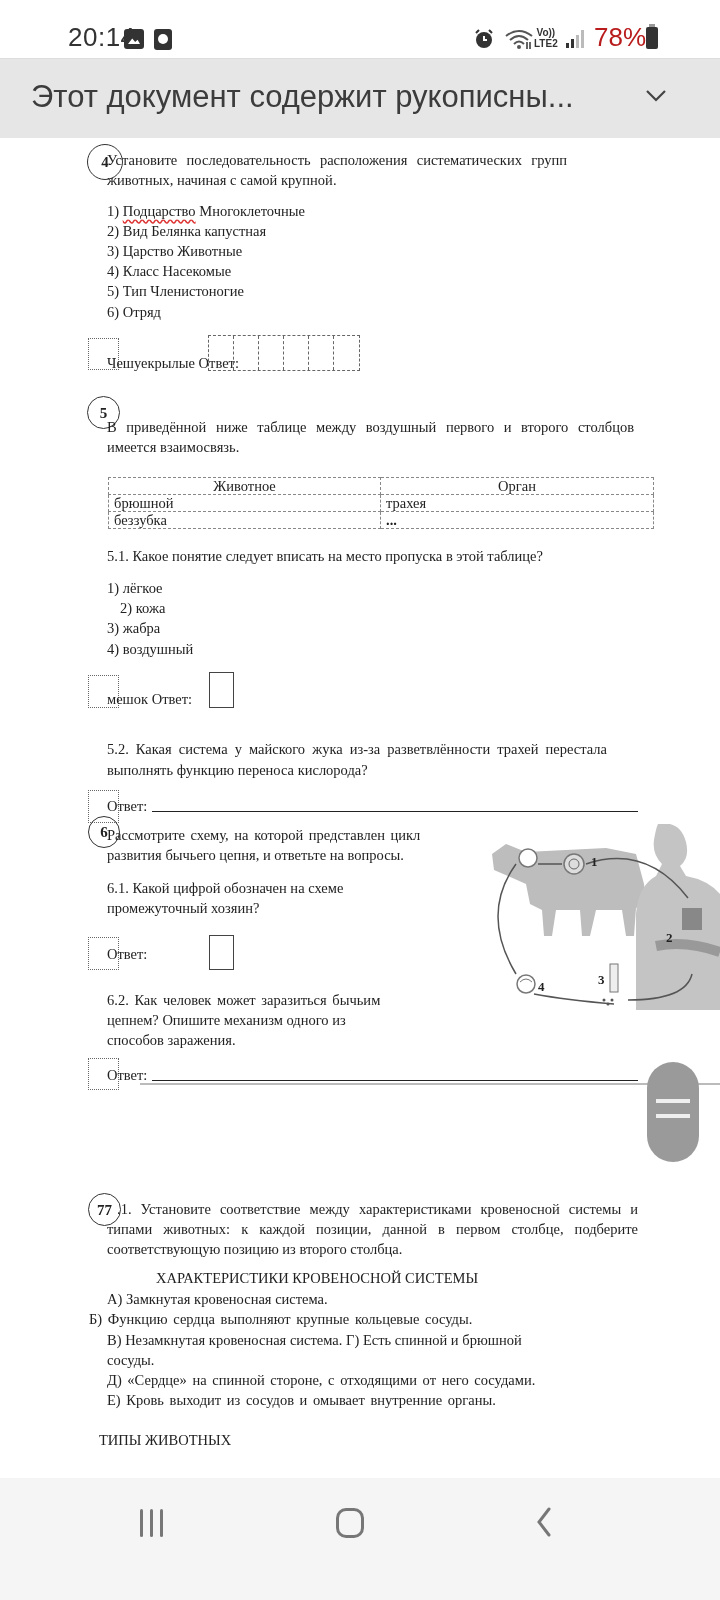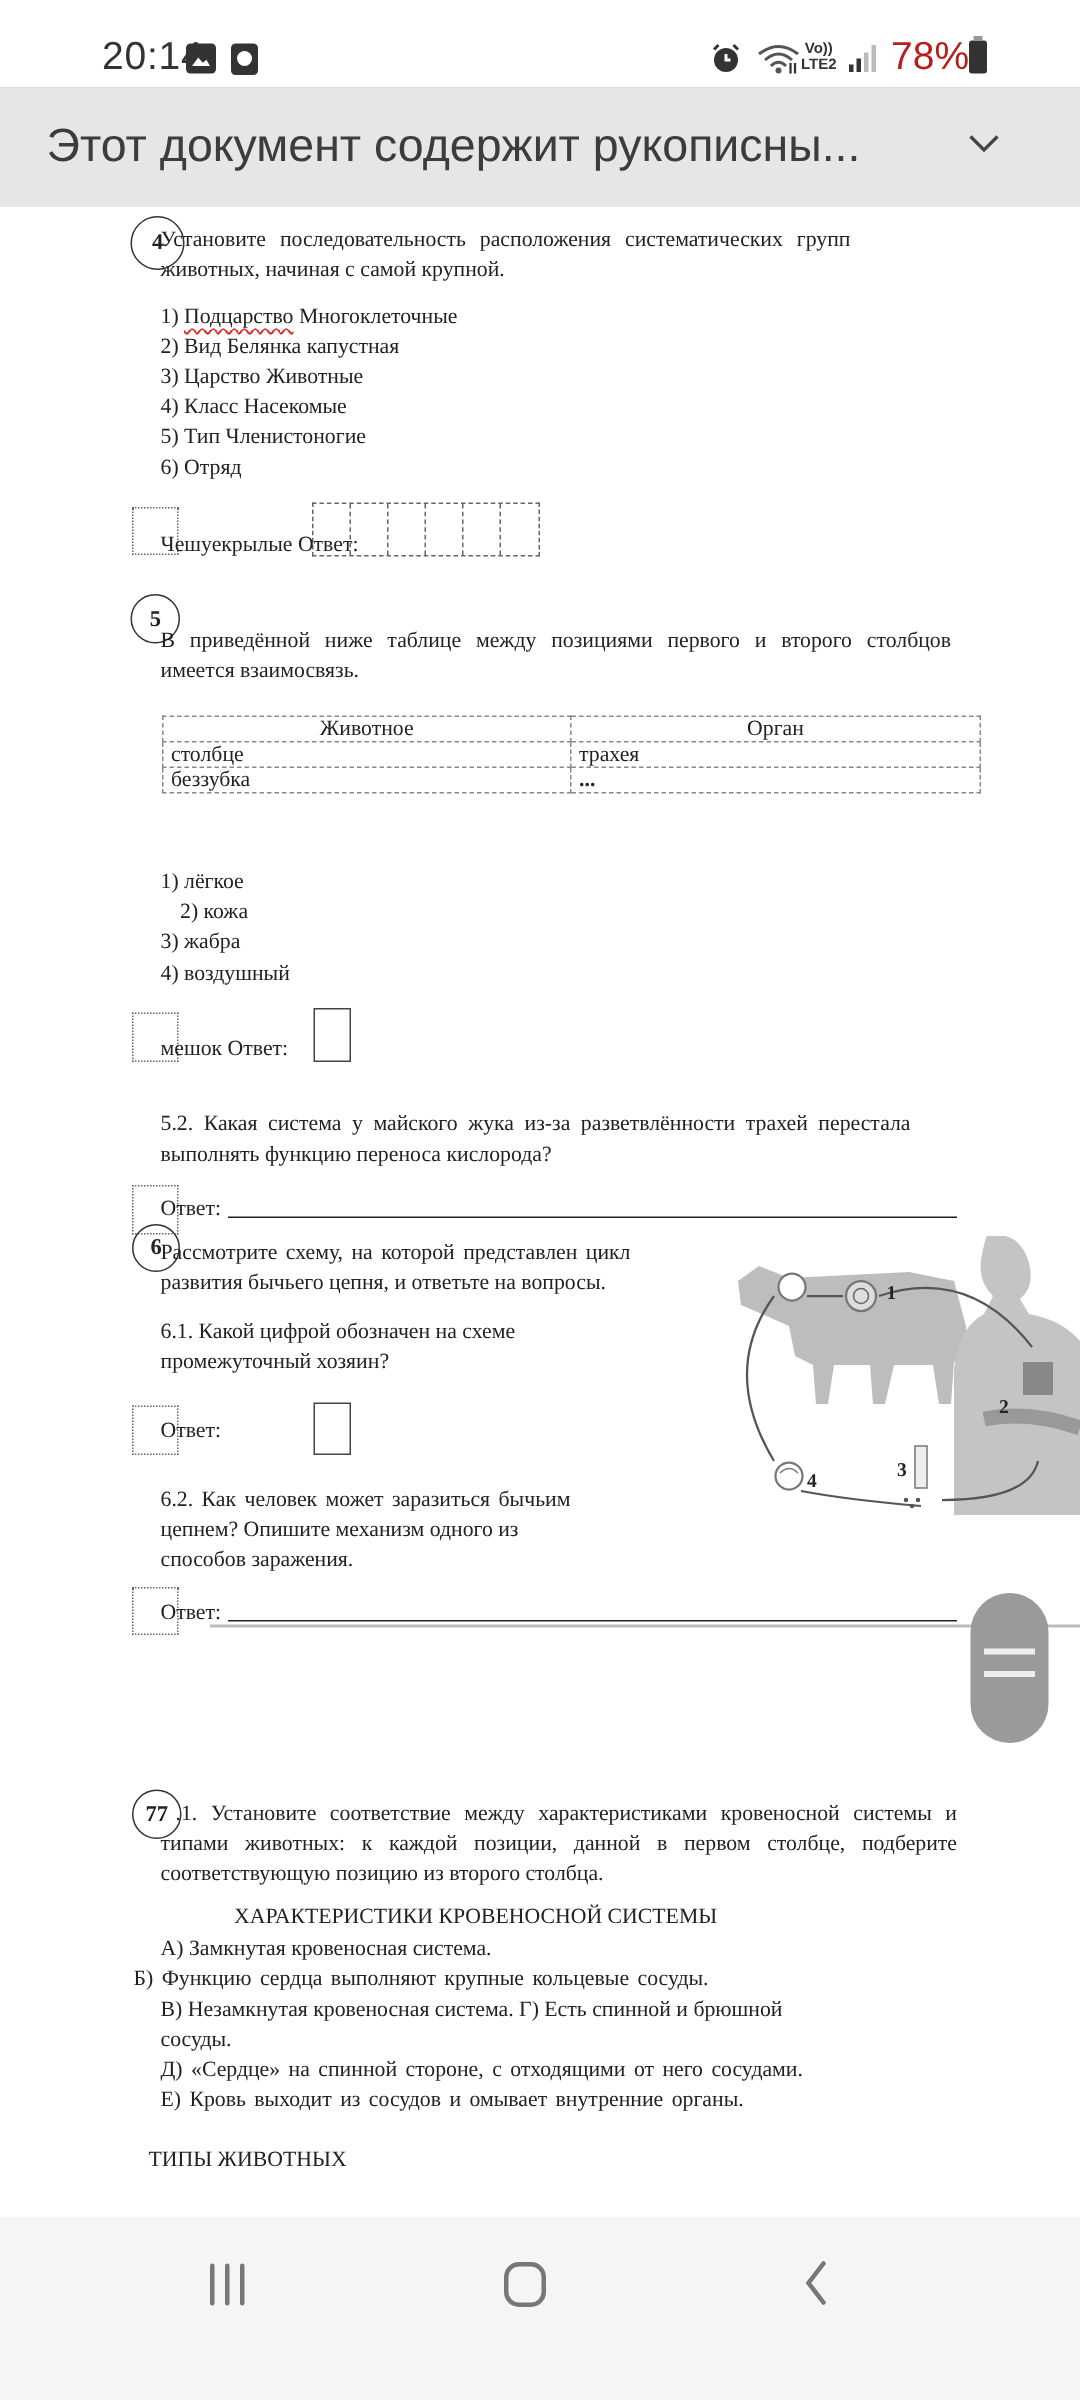--- a/index.html
+++ b/index.html
@@ -121,40 +121,41 @@
       <span></span>
       <span></span>
       <span></span>
       <span></span>
   </div>
   <div class="abs" style="left:107px; top:215px;">Чешуекрылые Ответ:</div>
 
   <div class="qnum" style="left:87px; top:258px; width:33px; height:33px;">
       <span>5</span>
     </div>
-  <div class="abs justify" style="left:107px; top:279px; width:527px;">В приведённой ниже таблице между позициями первого и второго столбцов</div>
+  <div class="abs justify" style="left:107px; top:279px; width:527px;">В приведённой ниже таблице между воздушный первого и второго столбцов</div>
   <div class="abs" style="left:107px; top:299px;">имеется взаимосвязь.</div>
 
   <table class="rel">
     <tbody>
         <tr>
       <th style="width:272px;">Животное</th>
       <th>Орган</th>
     </tr>
     <tr>
-      <td>столбце</td>
+      <td>брюшной</td>
       <td>трахея</td>
     </tr>
     <tr>
       <td>беззубка</td>
       <td style="font-weight:bold;">...</td>
     </tr>
   </tbody>
     </table>
 
+  <div class="abs" style="left:107px; top:408px;">5.1. Какое понятие следует вписать на место пропуска в этой таблице?</div>
   <div class="abs" style="left:107px; top:440px;">1) лёгкое</div>
   <div class="abs" style="left:120px; top:460px;">2) кожа</div>
   <div class="abs" style="left:107px; top:480px;">3) жабра</div>
   <div class="abs" style="left:107px; top:501px;">4) воздушный</div>
 
   <div class="dotbox" style="left:88px; top:537px; width:31px; height:33px;"></div>
   <div class="ansbox" style="left:209px; top:534px; width:25px; height:36px;"></div>
   <div class="abs" style="left:107px; top:551px;">мешок Ответ:</div>
 
   <div class="abs justify" style="left:107px; top:601px; width:500px;">5.2. Какая система у майского жука из-за разветвлённости трахей перестала</div>

